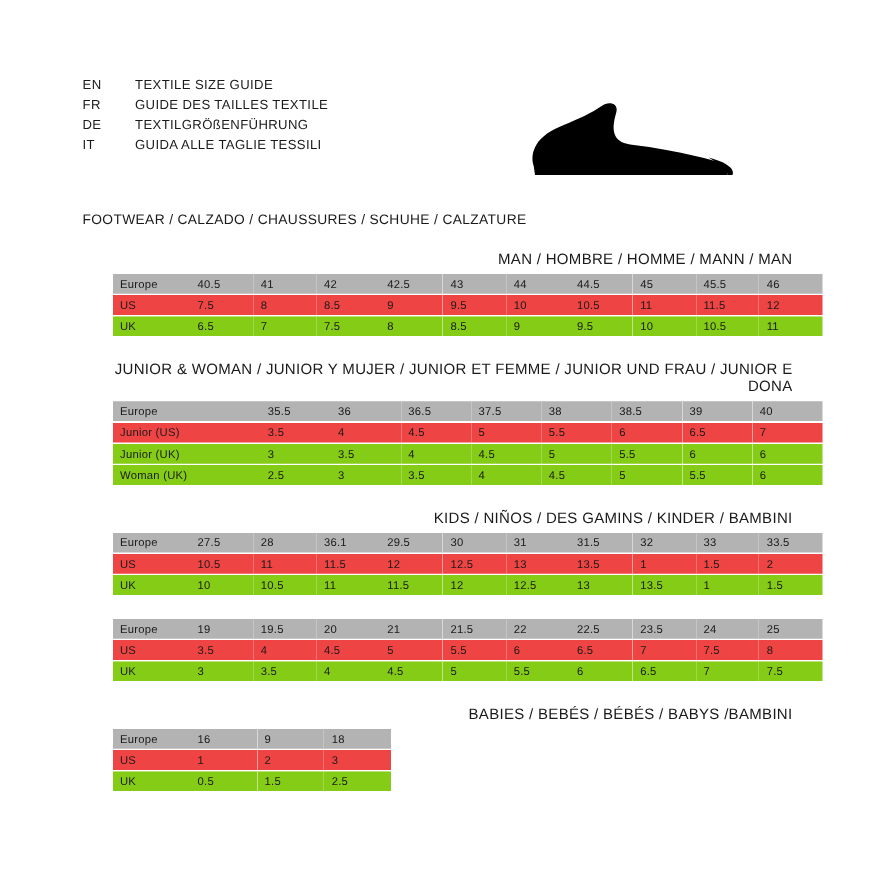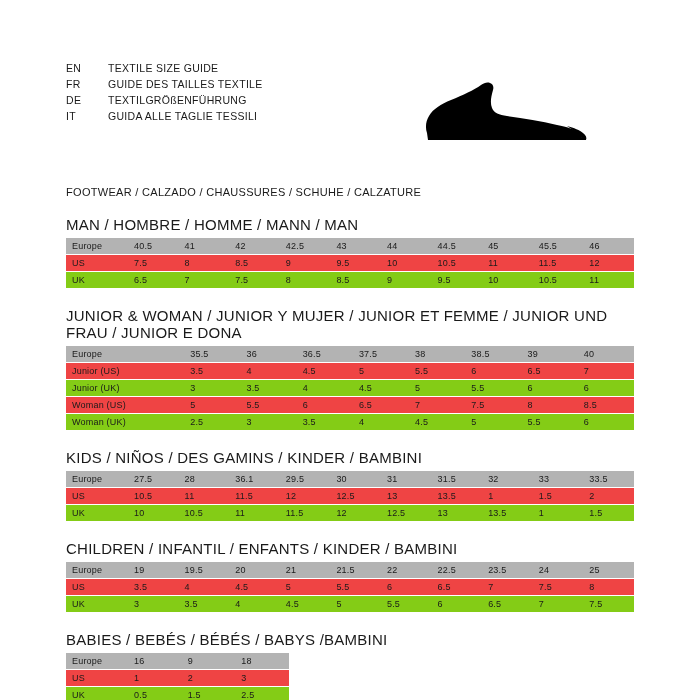--- a/index.html
+++ b/index.html
@@ -48,39 +48,41 @@
     position: absolute;
     right: 40px;
     top: 16px;
     width: 175px;
     height: 70px;
   }
 
   .section-title {
     font-size: 11px;
     letter-spacing: 0.3px;
-    margin: 32px 0 0 0;
+    margin: 16px 0 0 0;
     color: #1a1a1a;
   }
 
   
   .group {
     margin-top: 18px;
   }
   .group-title {
-    font-size: 15px;
+    font-size: 12px;
     letter-spacing: 0.25px;
     margin-bottom: 5px;
     color: #1a1a1a;
+    text-align: right;
   }
   table.size {
     border-collapse: collapse;
     table-layout: fixed;
     font-size: 9px;
     letter-spacing: 0.2px;
+    margin-left: 24px;
   }
   table.size td {
     height: 16px;
     padding: 0 0 0 6px;
     border-bottom: 1px solid #ffffff;
     color: #1a1a1a;
     white-space: nowrap;
     overflow: hidden;
   }
   table.size tr.head td {
@@ -242,32 +244,20 @@
           <td></td>
           <td>3</td>
           <td>3.5</td>
           <td>4</td>
           <td>4.5</td>
           <td>5</td>
           <td>5.5</td>
           <td>6</td>
           <td>6</td>
         </tr>
-        <tr class="odd">
-          <td>Woman (US)</td>
-          <td></td>
-          <td>5</td>
-          <td>5.5</td>
-          <td>6</td>
-          <td>6.5</td>
-          <td>7</td>
-          <td>7.5</td>
-          <td>8</td>
-          <td>8.5</td>
-        </tr>
         <tr class="even">
           <td>Woman (UK)</td>
           <td></td>
           <td>2.5</td>
           <td>3</td>
           <td>3.5</td>
           <td>4</td>
           <td>4.5</td>
           <td>5</td>
           <td>5.5</td>
@@ -331,21 +321,20 @@
           <td>13</td>
           <td>13.5</td>
           <td>1</td>
           <td>1.5</td>
         </tr>
       </tbody>
     </table>
   </div>
 
   <div class="group child">
-    <div class="group-title">CHILDREN / INFANTIL / ENFANTS / KINDER / BAMBINI</div>
     <table class="size">
       <colgroup>
           <col class="w-label">
           <col>
           <col>
           <col>
           <col>
           <col>
           <col>
           <col>

